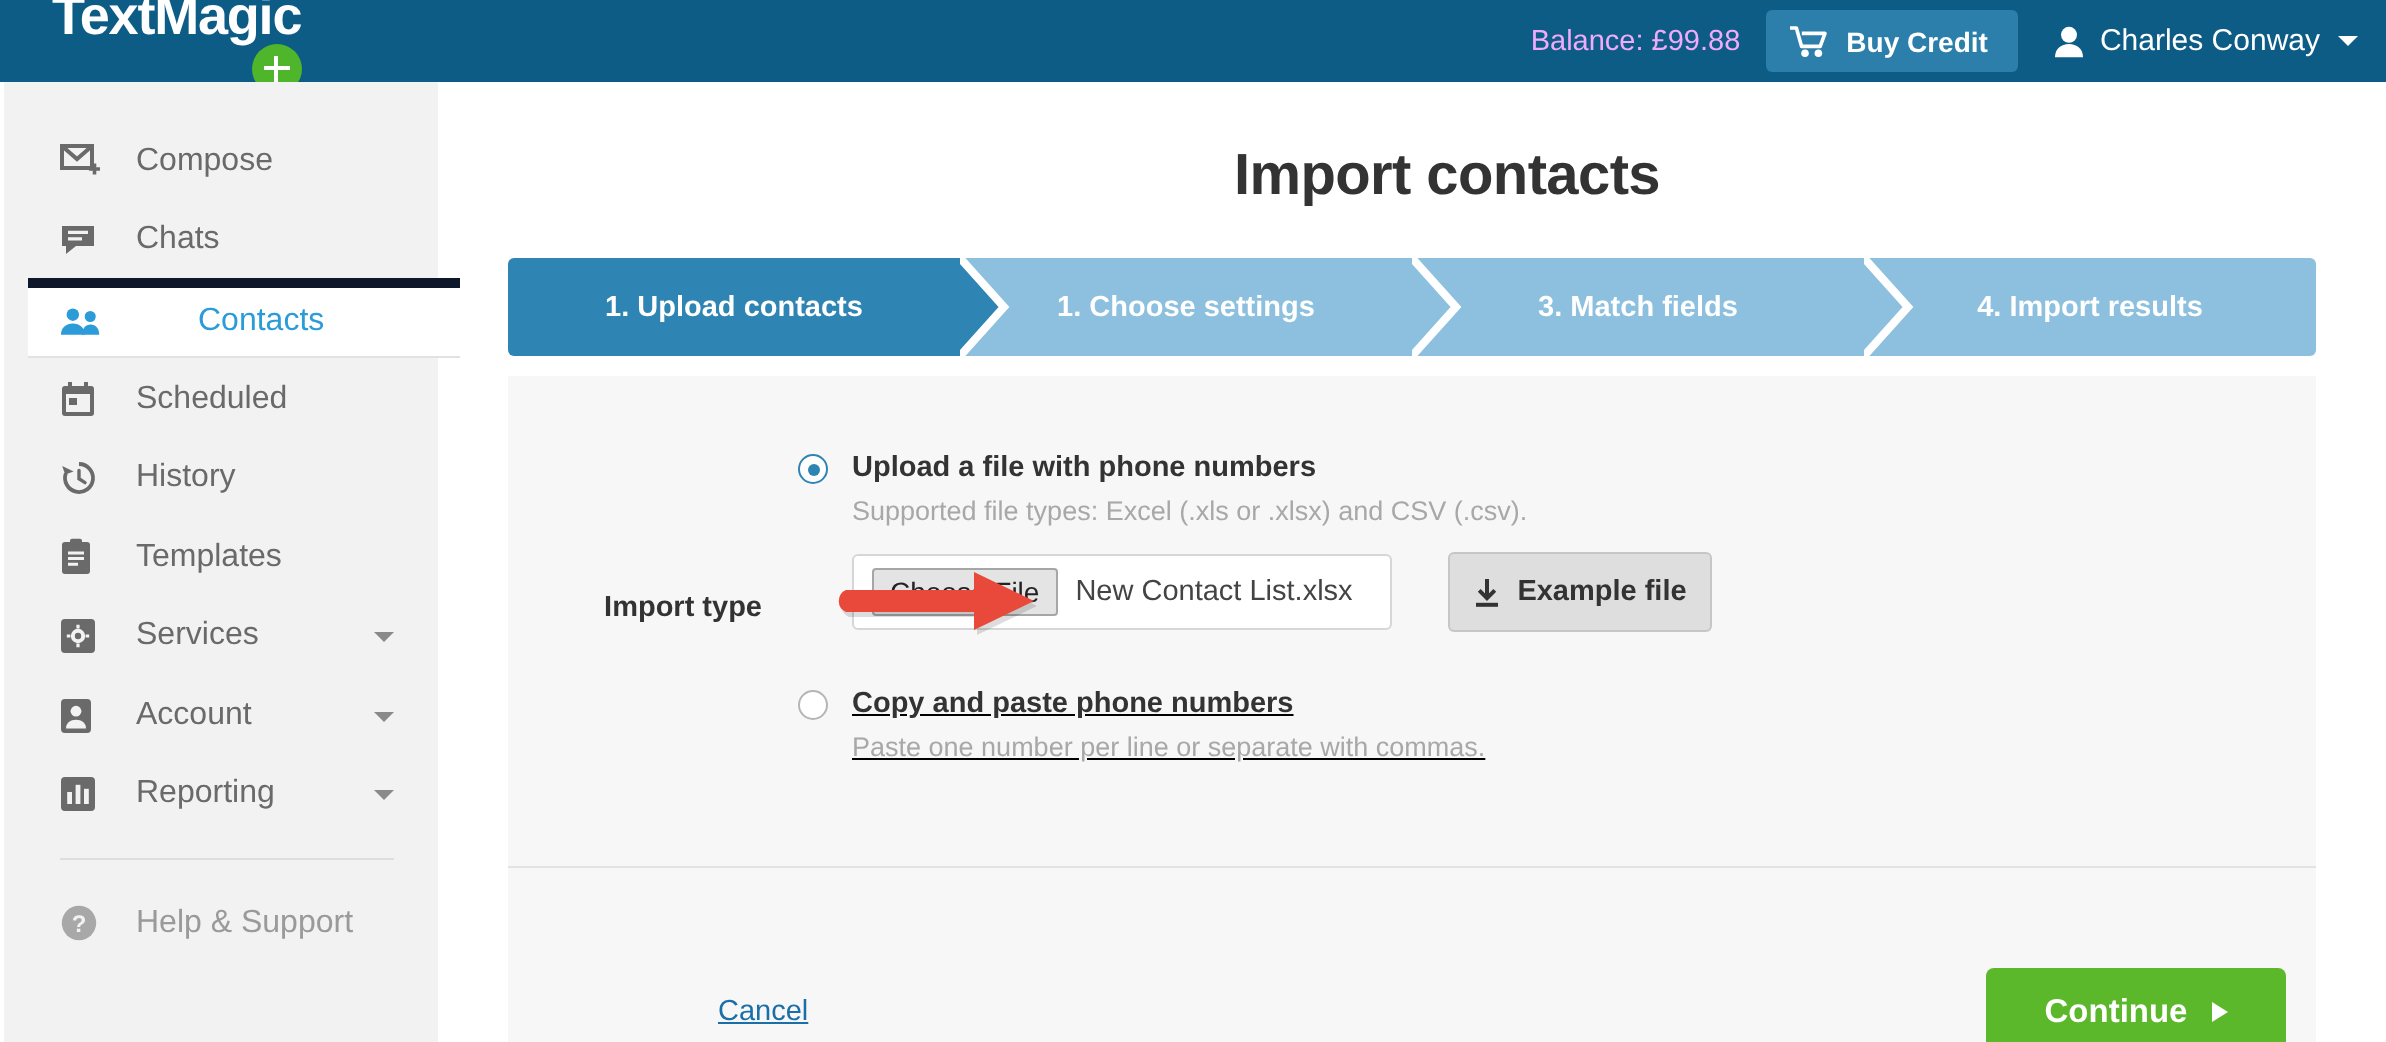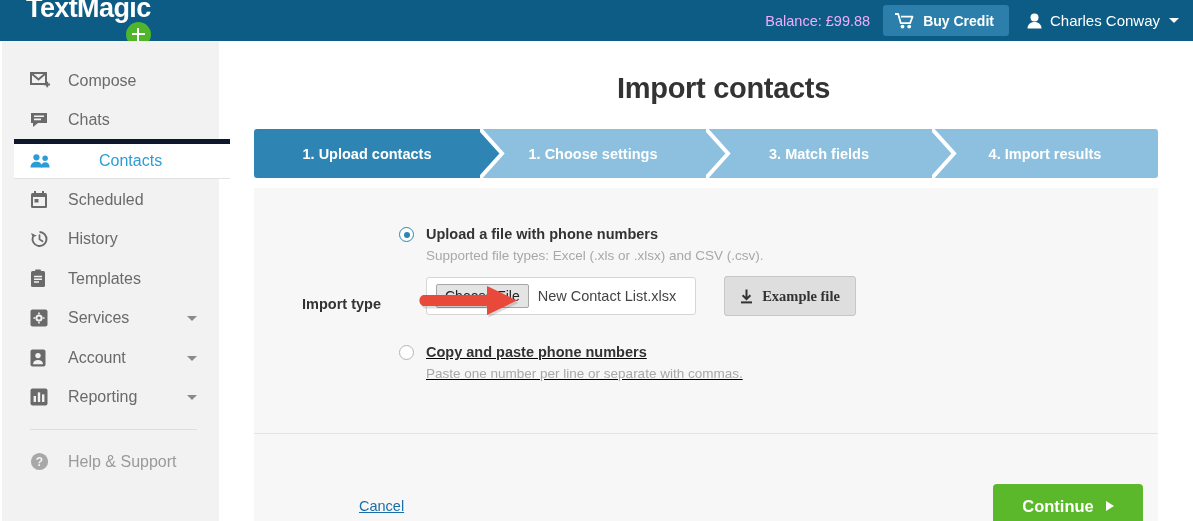--- a/index.html
+++ b/index.html
@@ -241,21 +241,20 @@
   .file-name { font-size: 14.5px; color: #444444; white-space: nowrap; }
   .example-btn {
     margin-left: 28px;
     height: 40px; width: 132px;
     background: #dedede;
     border: 1px solid #c6c6c6;
     border-radius: 3px;
     display: flex; align-items: center; justify-content: center;
     font-size: 14.5px; font-weight: bold; color: #333333;
     cursor: pointer;
-    font-family: Liberation Serif, serif;
   }
   .example-btn .dl { margin-right: 9px; display: flex; }
 
   .second-option { margin: 28px 0 0 163px; }
 
   .panel-divider {
     position: absolute; left: 0; top: 245px;
     width: 904px; height: 1px; background: #e3e3e3;
   }
 

